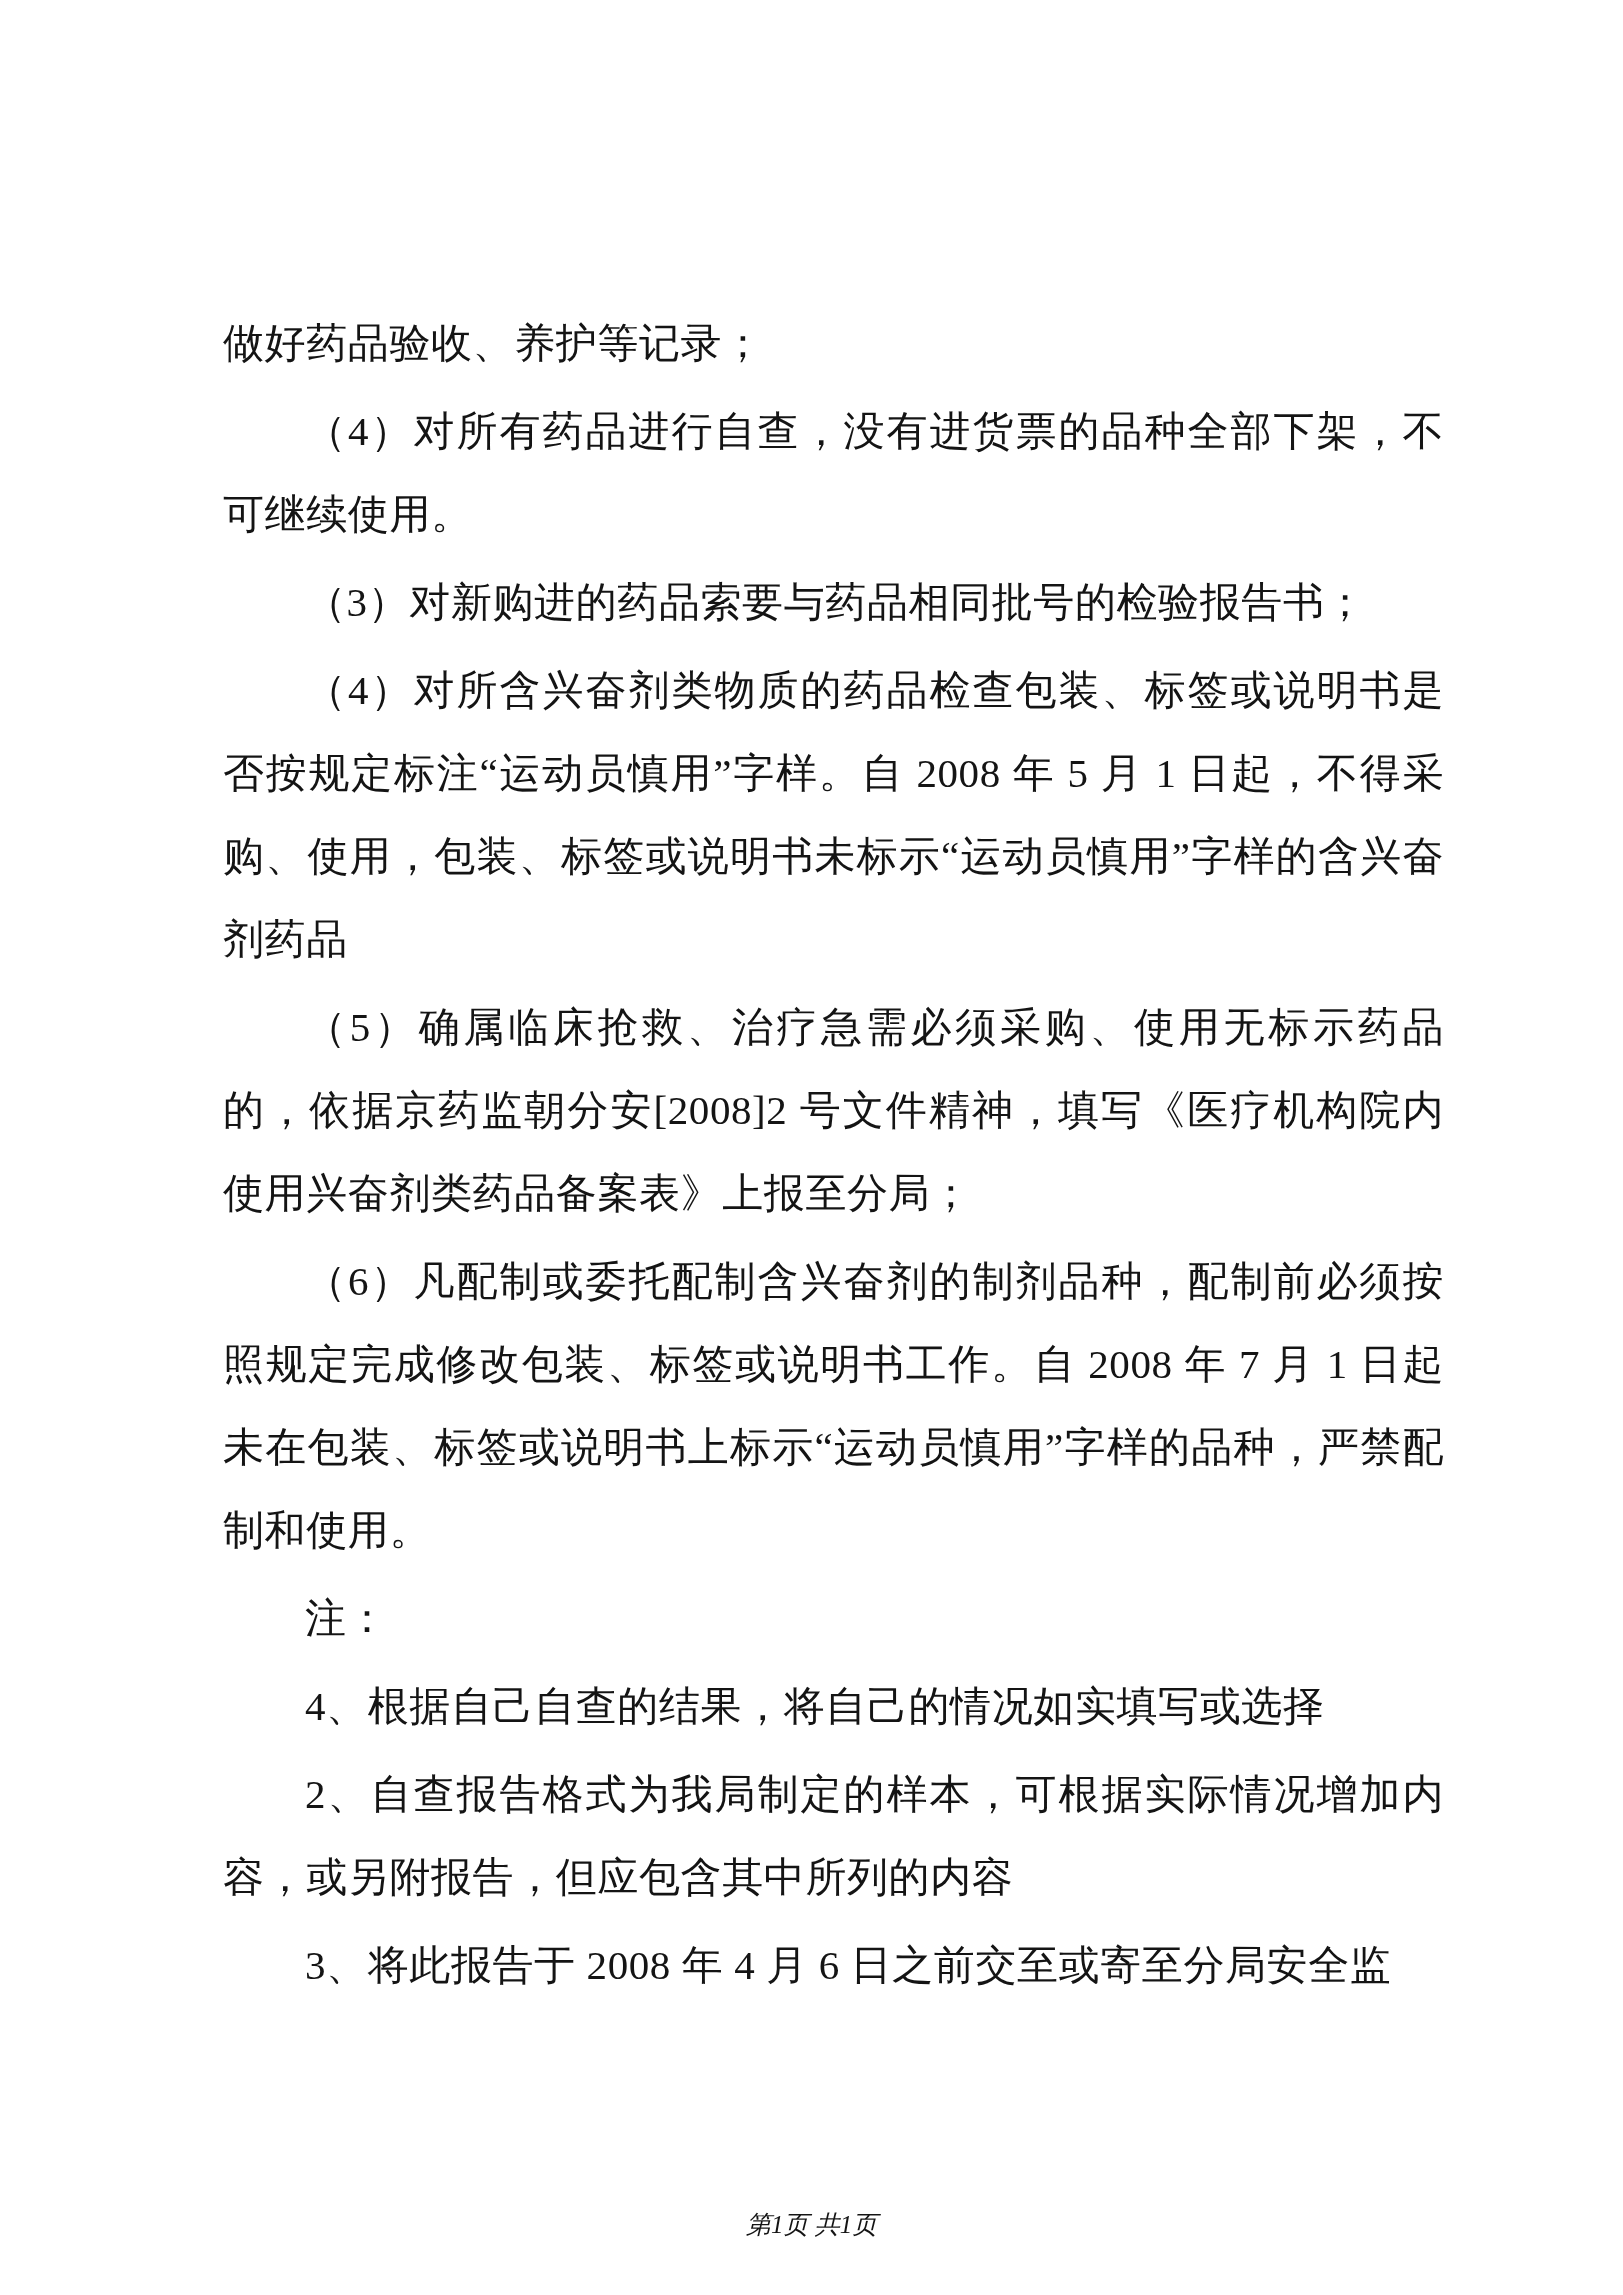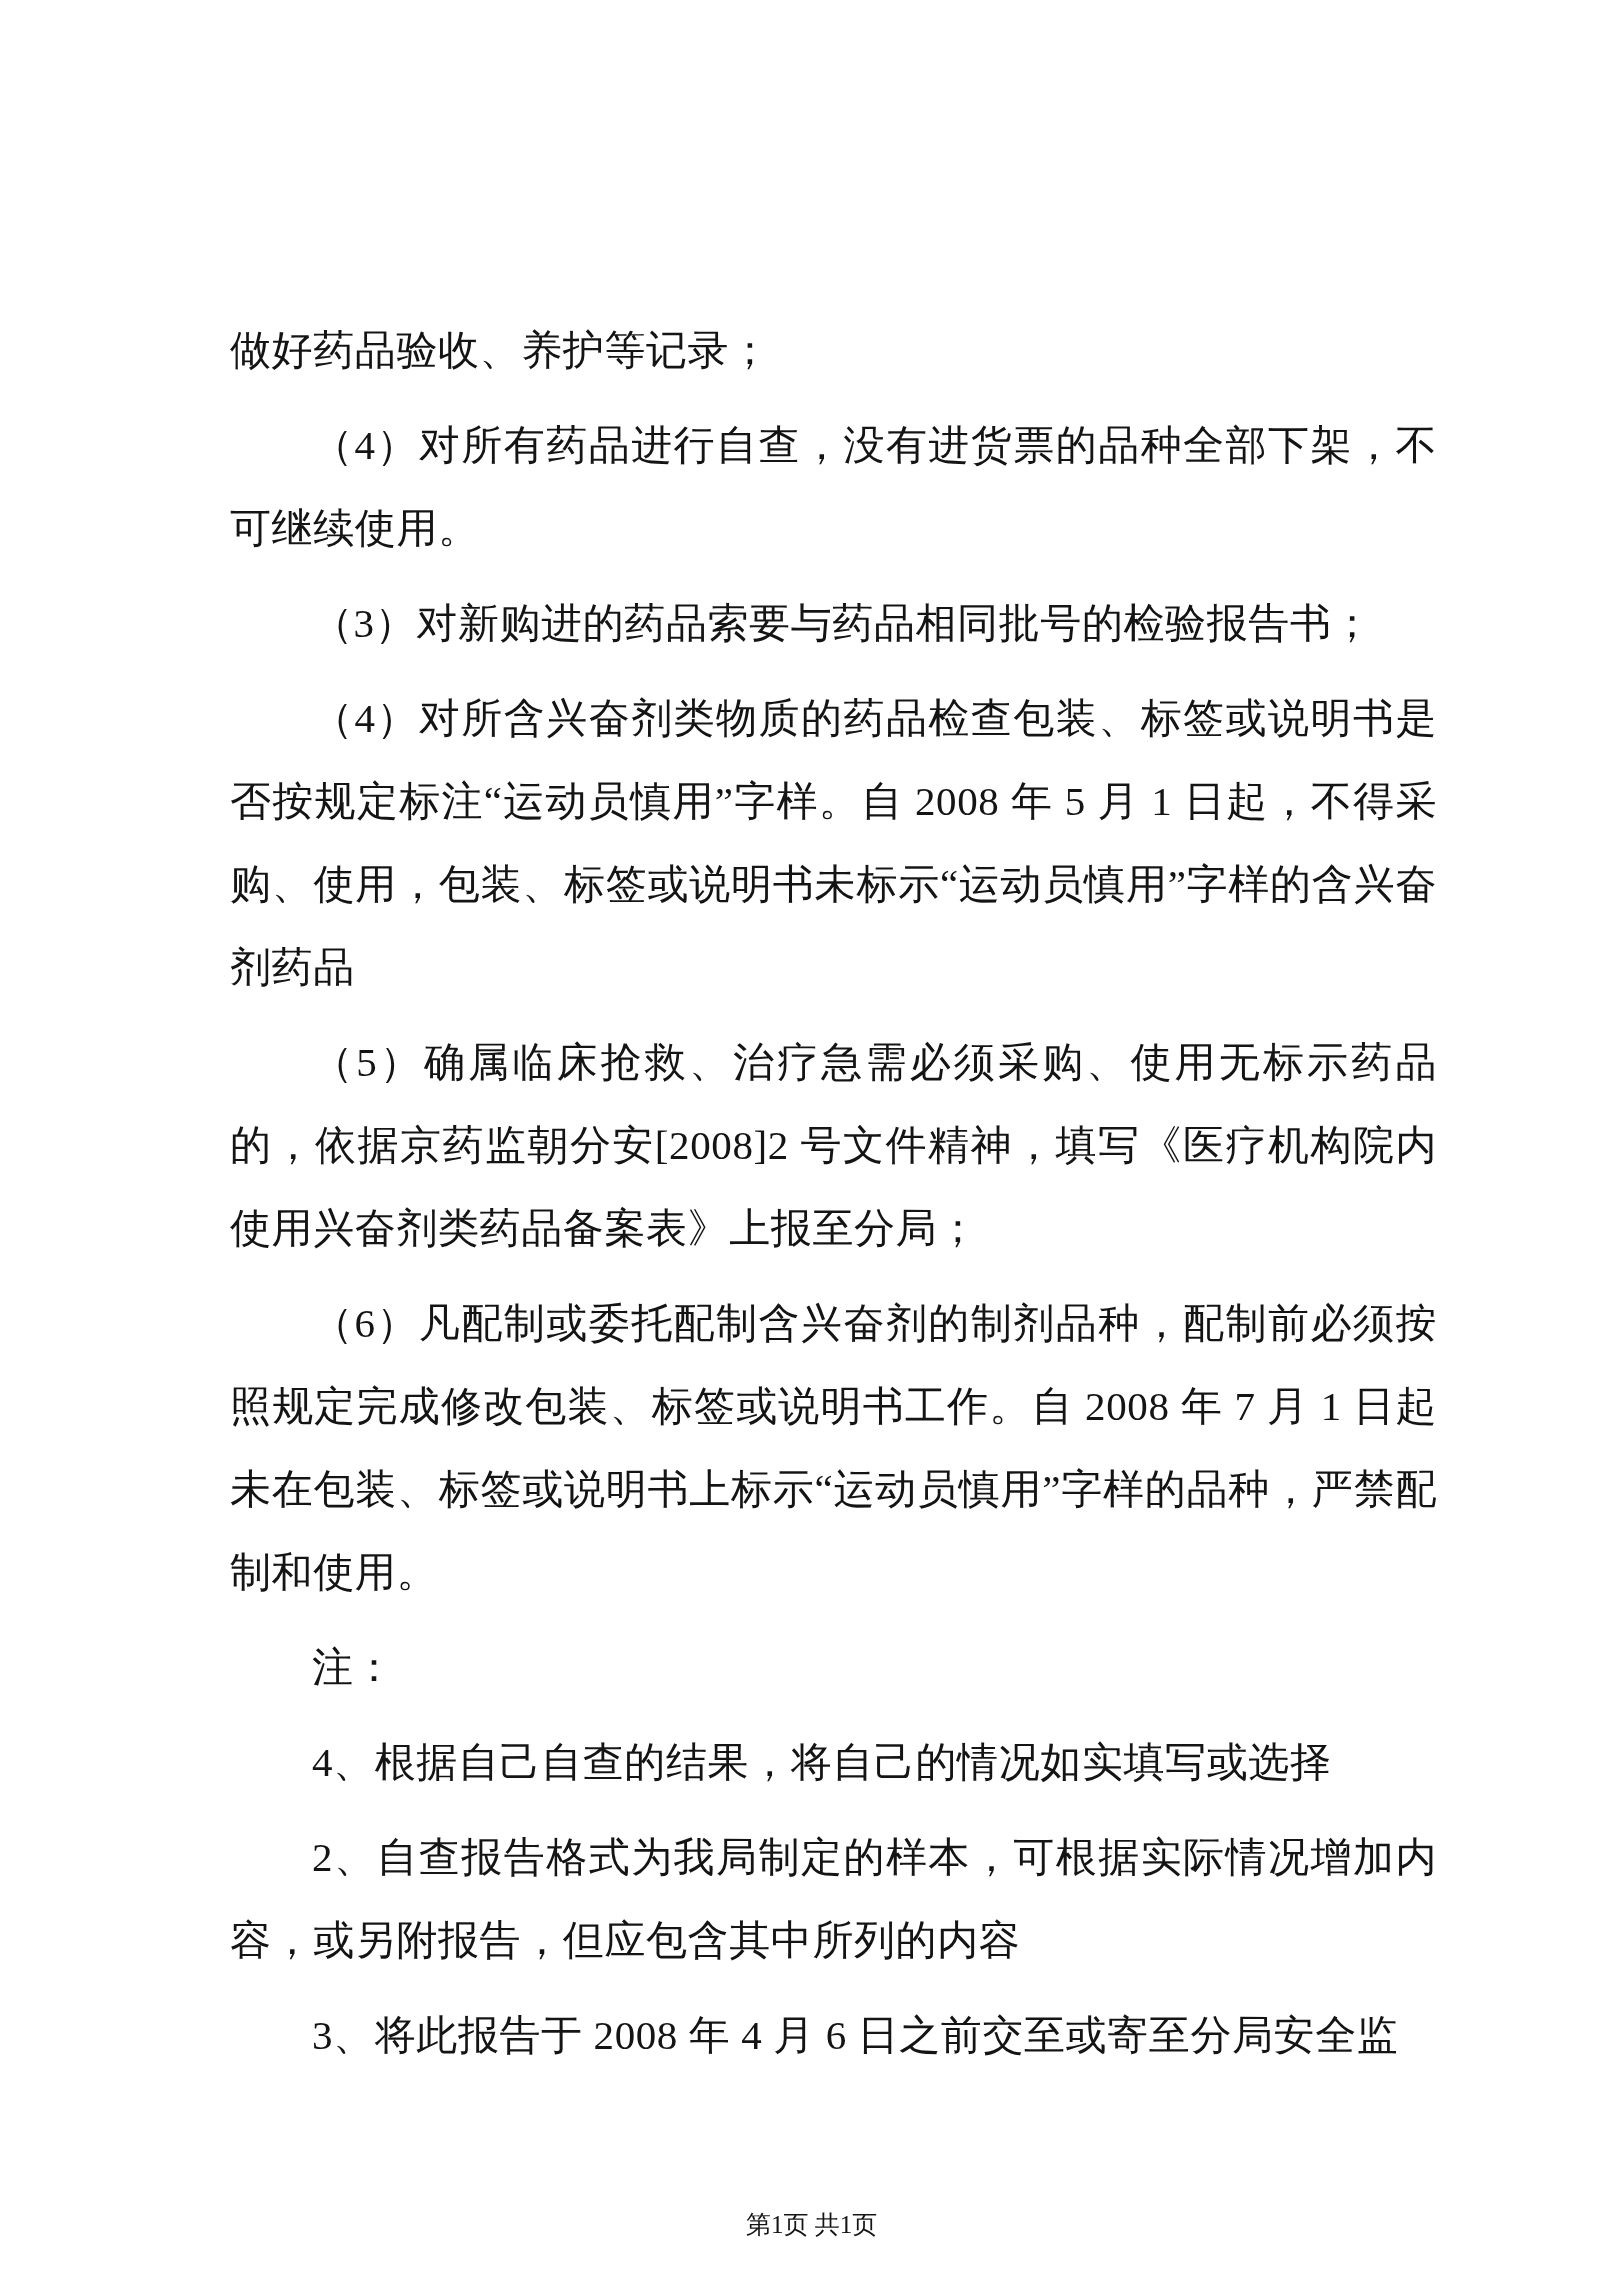--- a/index.html
+++ b/index.html
@@ -25,35 +25,36 @@
     top: 297px;
     left: 218px;
     width: 1231px;
     font-size: 41px;
     line-height: 83px;
     text-align: justify;
     text-justify: inter-ideograph;
     letter-spacing: 0.6px;
   }
   .content p {
-    margin: 12px;
+    margin: 5px;
     padding: 0;
   }
   .content p.indent {
     text-indent: 2em;
   }
   .footer {
     position: absolute;
     bottom: 55px;
     left: 0;
     width: 100%;
     text-align: center;
     font-size: 25px;
     line-height: 1.2;
     color: #141414;
+    font-style: italic;
   }
 </style>
 </head>
 <body>
 
 <div class="page">
 
   <div class="content">
     <p>做好药品验收、养护等记录；</p>
     <p class="indent">（4）对所有药品进行自查，没有进货票的品种全部下架，不可继续使用。</p>

